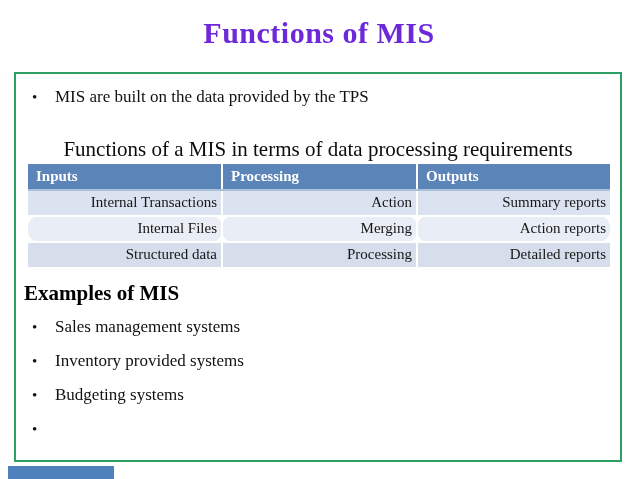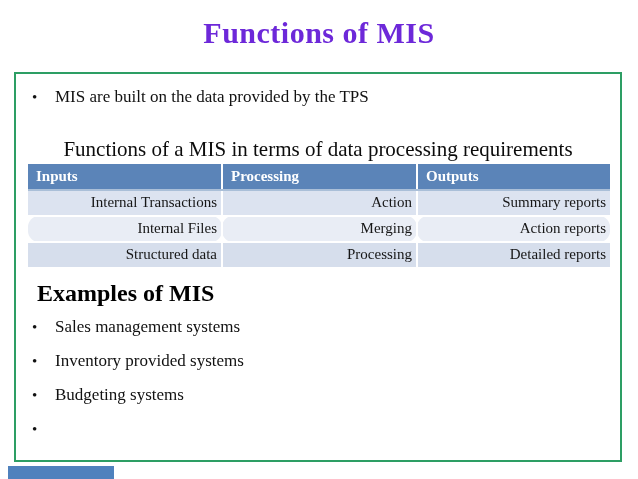--- a/index.html
+++ b/index.html
@@ -80,22 +80,22 @@
     padding: 2px 4px 3px 8px;
     height: 26px;
     border: 2px solid #ffffff;
   }
   table.mis-table th:first-child, table.mis-table td:first-child { border-left: 0; }
   table.mis-table th:last-child, table.mis-table td:last-child { border-right: 0; margin-left: 26px; }
   tr.row-0 td { background: #dce3f0; }
   tr.row-1 td { background: #e9edf5; border-radius: 11px; }
   tr.row-2 td { background: #d6deec; }
   .examples-heading {
-    margin: 12px 0 0 21px;
-    font-size: 24px;
+    margin: 12px 0 0 8px;
+    font-size: 21px;
     font-weight: bold;
     line-height: 24px;
     color: #000000;
   }
   .examples-list { margin-top: 8px; }
   .examples-list .bullet-row { margin: 0 0 6px 14px; height: 28px; align-items: center; }
   .footer-bar {
     position: absolute;
     left: 8px;
     top: 466px;

